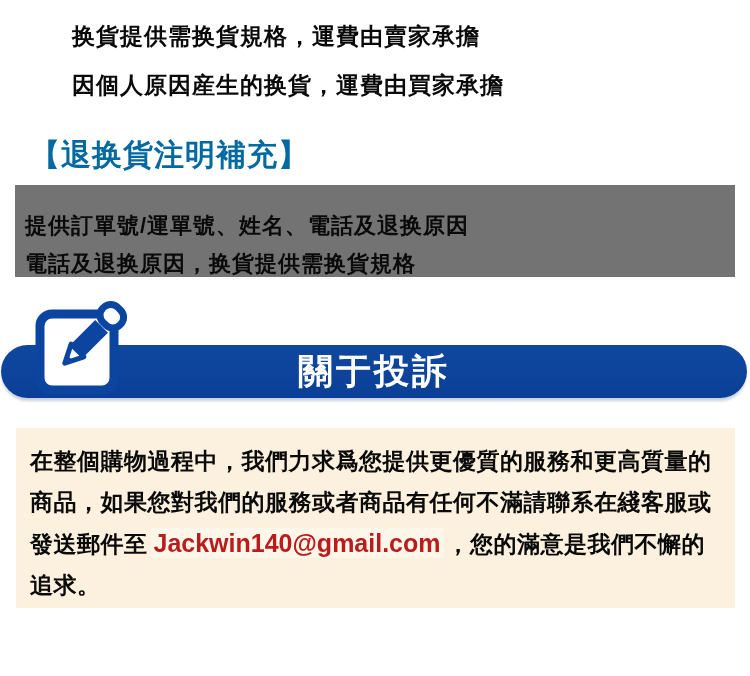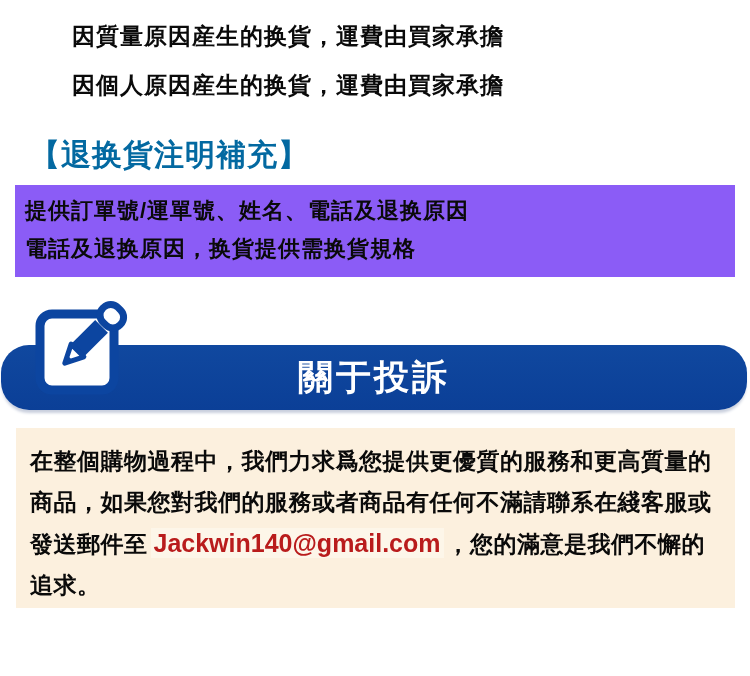--- a/index.html
+++ b/index.html
@@ -12,26 +12,26 @@
   #note1{top:21px;}
   #note2{top:70px;text-align:right;}
   
   .section-title{
     position:absolute;left:30px;top:135px;font-size:30px;font-weight:700;
     color:#0369a1;letter-spacing:1px;white-space:nowrap;
   }
   
   .info-box{
     position:absolute;left:15px;top:185px;width:720px;height:92px;
-    background:#8b5cf6;box-sizing:border-box;padding:7px 10px;
+    background:#737373;box-sizing:border-box;padding:22px 10px;
   }
   .info-box .line{font-size:22px;font-weight:700;line-height:38px;letter-spacing:1px;white-space:nowrap;}
   
   .banner{
-    position:absolute;left:1px;top:345px;width:746px;height:65px;
+    position:absolute;left:1px;top:345px;width:746px;height:53px;
     background:linear-gradient(180deg,#10489f,#0b3f97);
     border-radius:28px;display:flex;align-items:center;justify-content:center;
     box-shadow:0 4px 3px -1px #c9cfdd;
   }
   .banner-title{
     color:#ffffff;font-size:35px;font-weight:700;letter-spacing:3px;white-space:nowrap;
   }
   .banner-icon{position:absolute;left:24px;top:300px;width:112px;height:100px;z-index:2;}
   
   .body-box{
@@ -42,21 +42,21 @@
   .email{
     color:#b91c1c;font-size:25px;font-weight:700;letter-spacing:0;
     background:#fdf6e9;padding:1px 3px;margin:0 3px;
   }
 </style>
 </head>
 <body>
 
 <div id="screen">
 
-  <div id="note1" class="note-line">因質量原因産生的换貨，運費由買家承擔</div>
+  <div id="note1" class="note-line">换貨提供需换貨規格，運費由賣家承擔</div>
   <div id="note2" class="note-line">因個人原因産生的换貨，運費由買家承擔</div>
 
   <div class="section-title">【退换貨注明補充】</div>
 
   <div class="info-box">
     <div class="line">提供訂單號/運單號、姓名、電話及退换原因</div>
     <div class="line">電話及退换原因，换貨提供需换貨規格</div>
   </div>
 
   <svg class="banner-icon" viewBox="0 0 112 100" xmlns="http://www.w3.org/2000/svg" aria-hidden="true">

